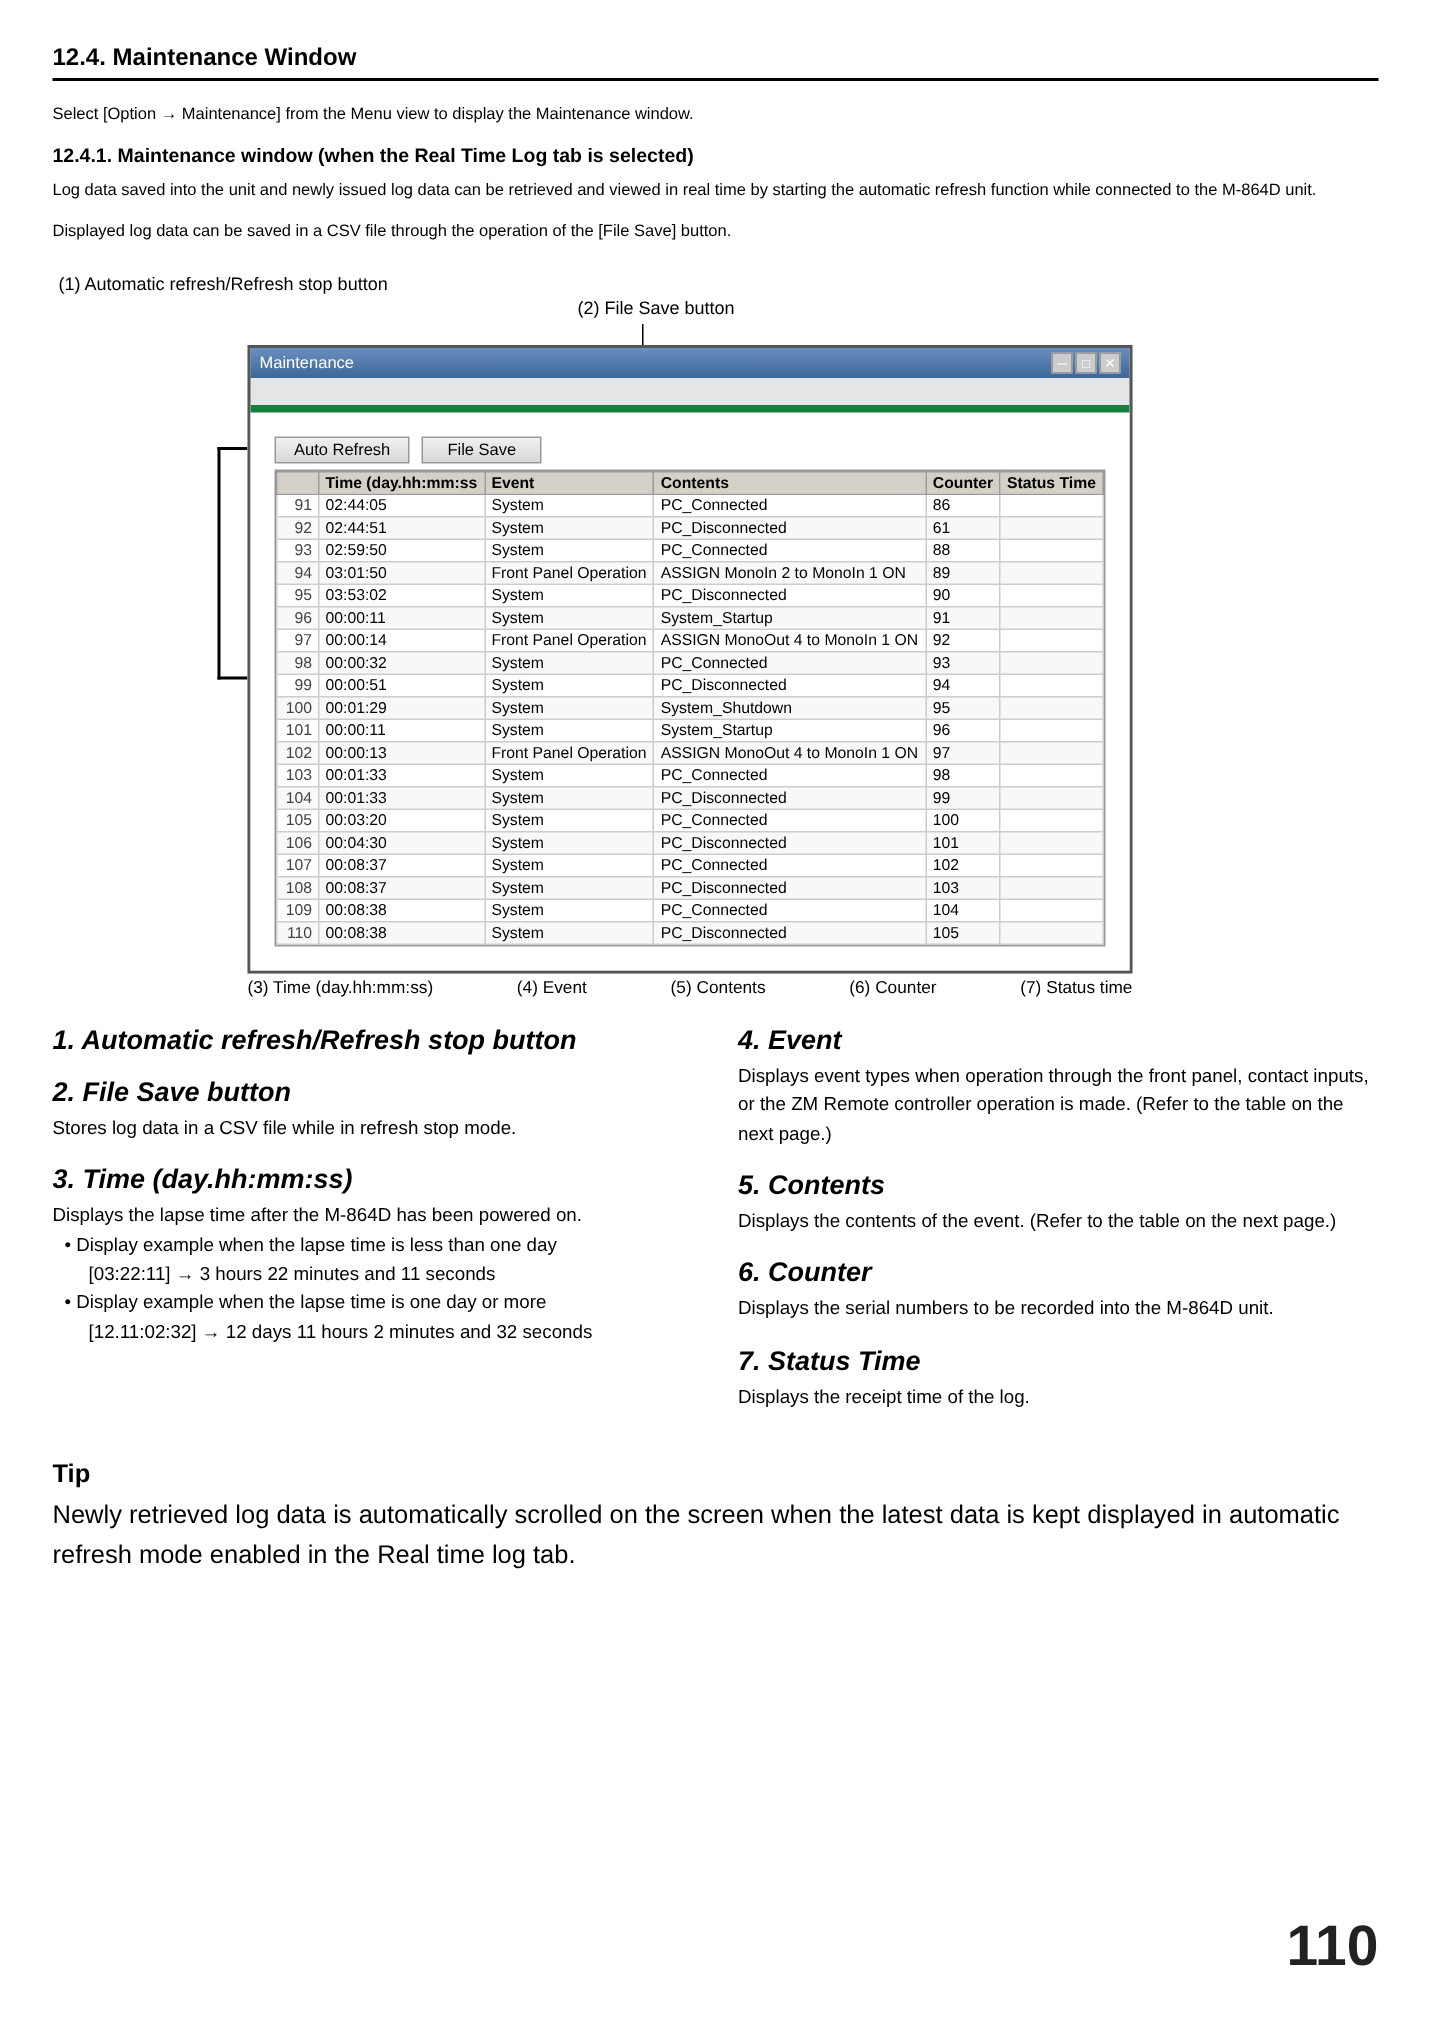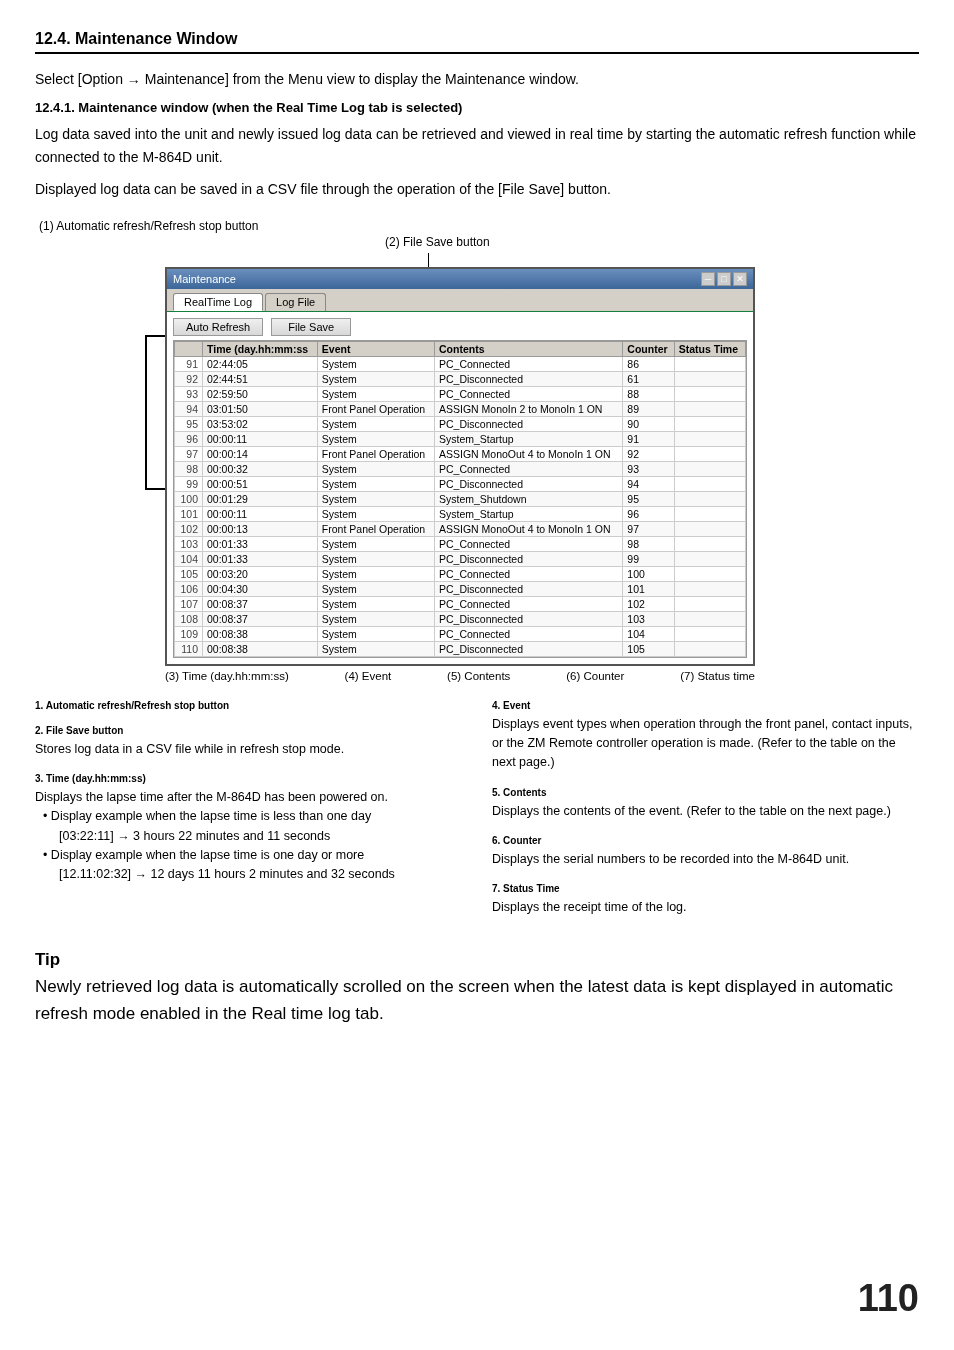--- a/index.html
+++ b/index.html
@@ -13,21 +13,21 @@
       min-height: 1350px;
     }
     h2 {
       font-size: 16px;
       font-weight: bold;
       border-bottom: 2px solid #000;
       padding-bottom: 4px;
       margin-bottom: 14px;
     }
     .section-text {
-      font-size: 14px;
+      font-size: 11px;
       line-height: 1.6;
       margin-bottom: 10px;
     }
     h3 {
       font-size: 13px;
       font-weight: bold;
       margin-bottom: 8px;
     }
     .diagram-area {
       position: relative;
@@ -84,22 +84,23 @@
       background: #d4d0c8;
       border: 1px solid #888;
       border-bottom: none;
       padding: 2px 10px;
       font-size: 11px;
       cursor: pointer;
       border-radius: 3px 3px 0 0;
     }
     .maint-body {
       background: #fff;
-      border-top: 1px solid #15803d;
-      padding: 6px;
+      border-top: 5px solid #15803d;
+      padding: 16px;
+      margin-top: 18px;
     }
     .maint-toolbar {
       display: flex;
       gap: 8px;
       margin-bottom: 4px;
       align-items: center;
     }
     .maint-btn {
       background: linear-gradient(to bottom, #f0f0f0, #d8d8d8);
       border: 1px solid #999;
@@ -142,23 +143,24 @@
       gap: 30px;
       margin-top: 18px;
     }
     .desc-col {
       flex: 1;
     }
     .desc-section {
       margin-bottom: 14px;
     }
     .desc-section h4 {
-      font-size: 10px;
+      font-size: 18px;
       font-weight: bold;
       margin-bottom: 4px;
+      font-style: italic;
     }
     .desc-section p, .desc-section li {
       font-size: 12.5px;
       line-height: 1.55;
     }
     .desc-section ul {
       list-style: none;
       padding-left: 8px;
     }
     .desc-section ul li::before {
@@ -235,24 +237,20 @@
 
       <div class="maint-titlebar">
         <span>Maintenance</span>
         <div class="maint-titlebar-btns">
           <span class="titlebar-btn">─</span>
           <span class="titlebar-btn">□</span>
           <span class="titlebar-btn">✕</span>
         </div>
       </div>
 
-      <div class="maint-tabs">
-        <div class="tab-active">RealTime Log</div>
-        <div class="tab-inactive">Log File</div>
-      </div>
 
       <div class="maint-body">
 
         <div class="maint-toolbar">
           <div class="maint-btn">Auto Refresh</div>
           <div class="maint-btn">File Save</div>
         </div>
 
         <div style="overflow:hidden; border:1px solid #999;">
           <table class="log-table">

